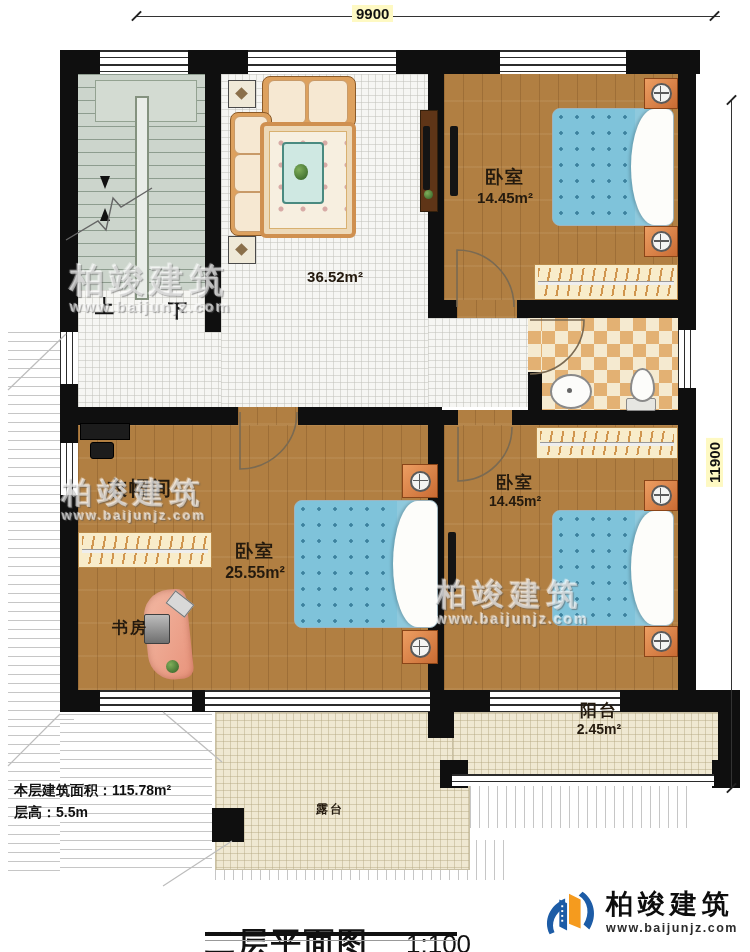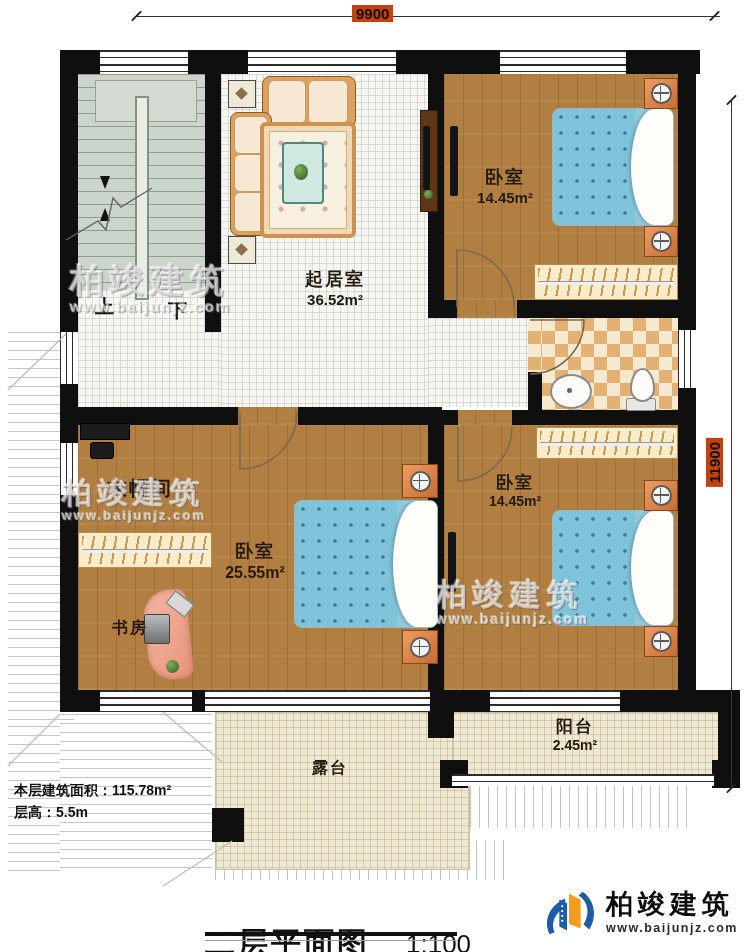--- a/index.html
+++ b/index.html
@@ -72,21 +72,21 @@
   .sink::after{content:"";position:absolute;left:15px;top:12px;width:5px;height:5px;background:#666;border-radius:50%;}
   .toilet-tank{position:absolute;z-index:3;background:#e6e6e2;border:1px solid #8a8a8a;border-radius:2px;}
   .toilet-bowl{position:absolute;z-index:3;background:#fcfcfa;border:2px solid #8a8a8a;border-radius:50% 50% 50% 50%/60% 60% 40% 40%;}
   .stair-rail{position:absolute;z-index:3;background:#e9ede8;border:2px solid #84927f;}
   .stair-land{position:absolute;z-index:3;background:#d3dbd2;border:1px solid #93a291;}
   .arrow{position:absolute;z-index:4;width:0;height:0;border-left:5px solid transparent;border-right:5px solid transparent;}
   .arrow.down{border-top:13px solid #111;}
   .arrow.up{border-bottom:13px solid #111;}
   
   .dimline{position:absolute;background:#333;z-index:4;}
-  .dimlabel{position:absolute;z-index:5;background:#c2410c;color:#111;font-weight:700;font-size:15px;padding:0 4px;}
+  .dimlabel{position:absolute;z-index:5;background:#fef9c3;color:#111;font-weight:700;font-size:15px;padding:0 4px;}
   .vtext{writing-mode:vertical-rl;transform:rotate(180deg);}
   .tick{position:absolute;width:13px;height:2px;background:#222;z-index:5;}
   
   .wm{position:absolute;z-index:6;color:rgba(255,255,255,.55);
       text-shadow:1px 1px 1px rgba(85,85,85,.5),-1px -1px 1px rgba(255,255,255,.55);
       font-weight:800;pointer-events:none;line-height:1.1;white-space:nowrap;}
   .wm .b{display:block;font-size:34px;letter-spacing:6px;}
   .wm .u{display:block;font-size:15px;letter-spacing:2px;}
   
   .note{position:absolute;z-index:5;color:#111;font-weight:700;font-size:14px;}
@@ -233,47 +233,46 @@
   <div class="pillow" style="left:410px;top:508px;width:20px;height:50px;"></div>
   <div class="pillow" style="left:410px;top:564px;width:20px;height:54px;"></div>
   <div class="ns" style="left:402px;top:464px;width:34px;height:32px;">
       <div class="lamp"></div>
     </div>
   <div class="ns" style="left:402px;top:630px;width:34px;height:32px;">
       <div class="lamp"></div>
     </div>
 
   <div class="rlabel" style="left:270px;top:268px;width:130px;">
-    <span class="nm">起居室</span>
     <span class="ar">36.52m²</span>
   </div>
   <div class="rlabel" style="left:440px;top:166px;width:130px;">
     <span class="nm">卧室</span>
     <span class="ar">14.45m²</span>
   </div>
   <div class="rlabel small" style="left:90px;top:476px;width:100px;">
     <span class="nm" style="font-size:20px;">衣帽间</span>
   </div>
   <div class="rlabel" style="left:195px;top:540px;width:120px;">
     <span class="nm">卧室</span>
     <span class="ar" style="font-size:16px;">25.55m²</span>
   </div>
   <div class="rlabel small" style="left:90px;top:618px;width:80px;">
     <span class="nm" style="font-size:16px;">书房</span>
   </div>
   <div class="rlabel mid" style="left:455px;top:472px;width:120px;">
     <span class="nm">卧室</span>
     <span class="ar">14.45m²</span>
   </div>
-  <div class="rlabel mid" style="left:520px;top:700px;width:110px;margin-top:16px;">
+  <div class="rlabel mid" style="left:544px;top:700px;width:110px;">
     <span class="nm">阳台</span>
     <span class="ar">2.45m²</span>
   </div>
   <div class="rlabel small" style="left:290px;top:758px;width:80px;">
-    <span class="nm" style="font-size:16px;">露台</span>
+    <span class="nm" style="font-size:12px;margin-top:44px;">露台</span>
   </div>
 
   <svg class="overlay" width="750" height="952" viewBox="0 0 750 952">
     <g stroke="#7a6a52" stroke-width="1.6" fill="none">
       <path d="M457,307 L457,250 A57,57 0 0 1 514,307"></path>
       <path d="M530,320 L584,320 A54,54 0 0 1 530,374"></path>
       <path d="M240,412 L240,469 A57,57 0 0 0 297,412"></path>
       <path d="M458,427 L458,481 A54,54 0 0 0 512,427"></path>
     </g>
     <g stroke="#666" stroke-width="1.4" fill="none">

